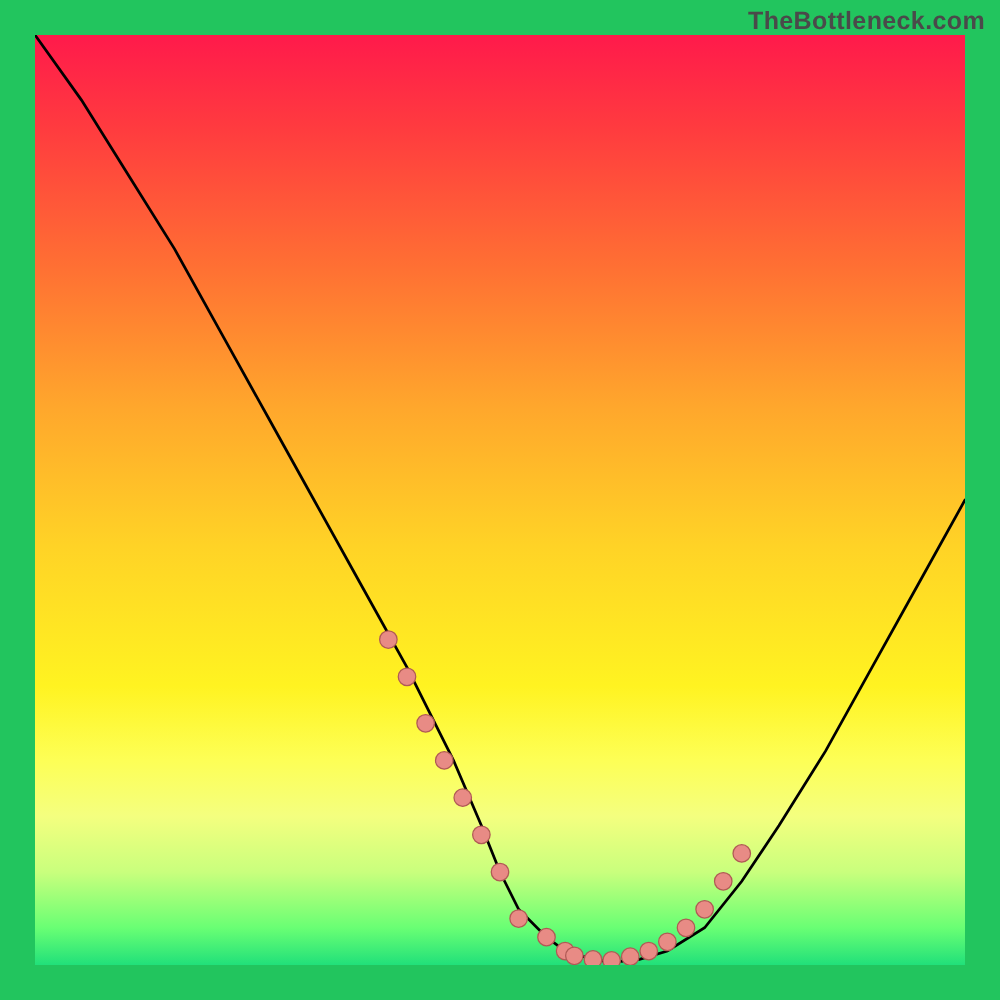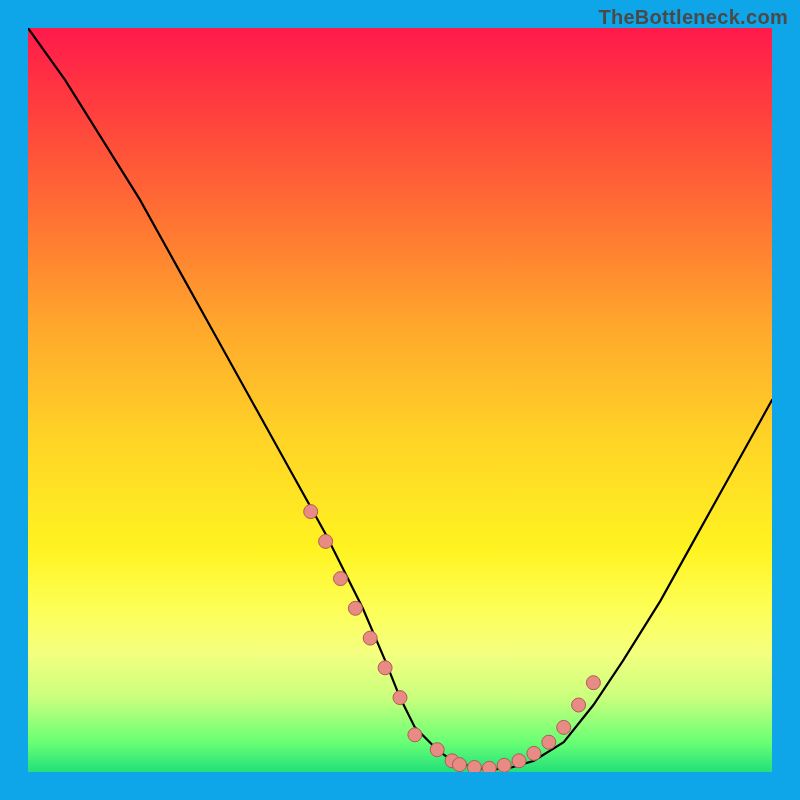--- a/index.html
+++ b/index.html
@@ -10,21 +10,21 @@
     background: #000;
     overflow: hidden;
     font-family: Arial, Helvetica, sans-serif;
   }
   .frame {
     position: absolute;
     left: 0;
     top: 0;
     width: 800px;
     height: 800px;
-    background: #0ea5e9;
+    background: #22c55e;
   }
   .plot-area {
     position: absolute;
     left: 28px;
     top: 28px;
     width: 744px;
     height: 744px;
     background: linear-gradient(
       to bottom,
       #ff1a4b 0%,

